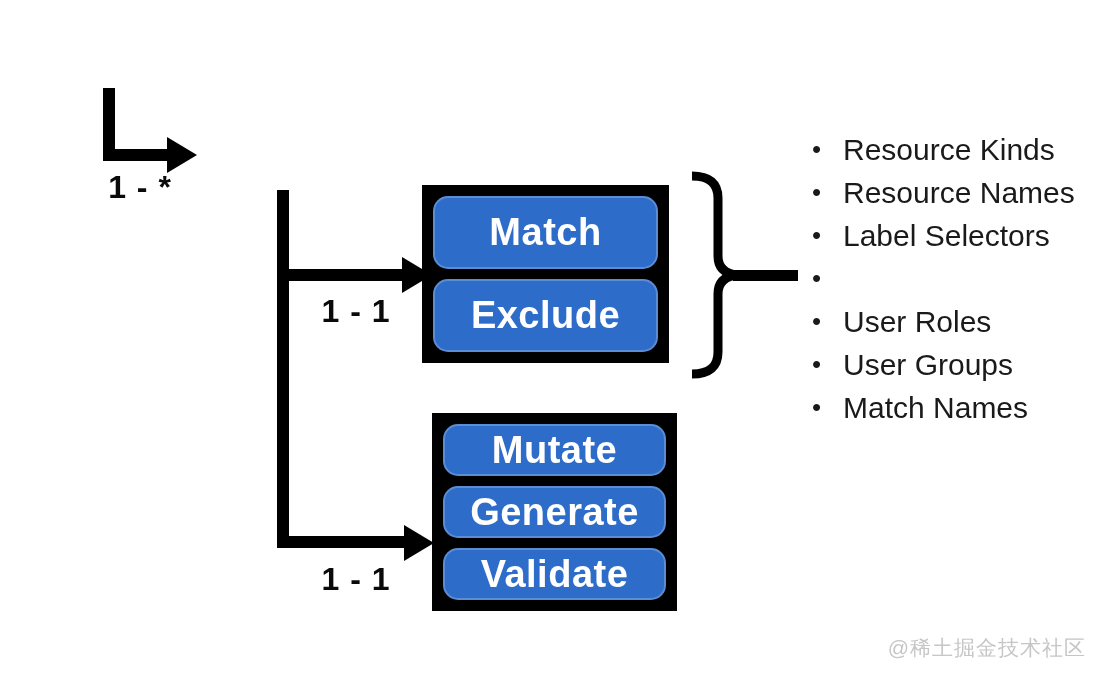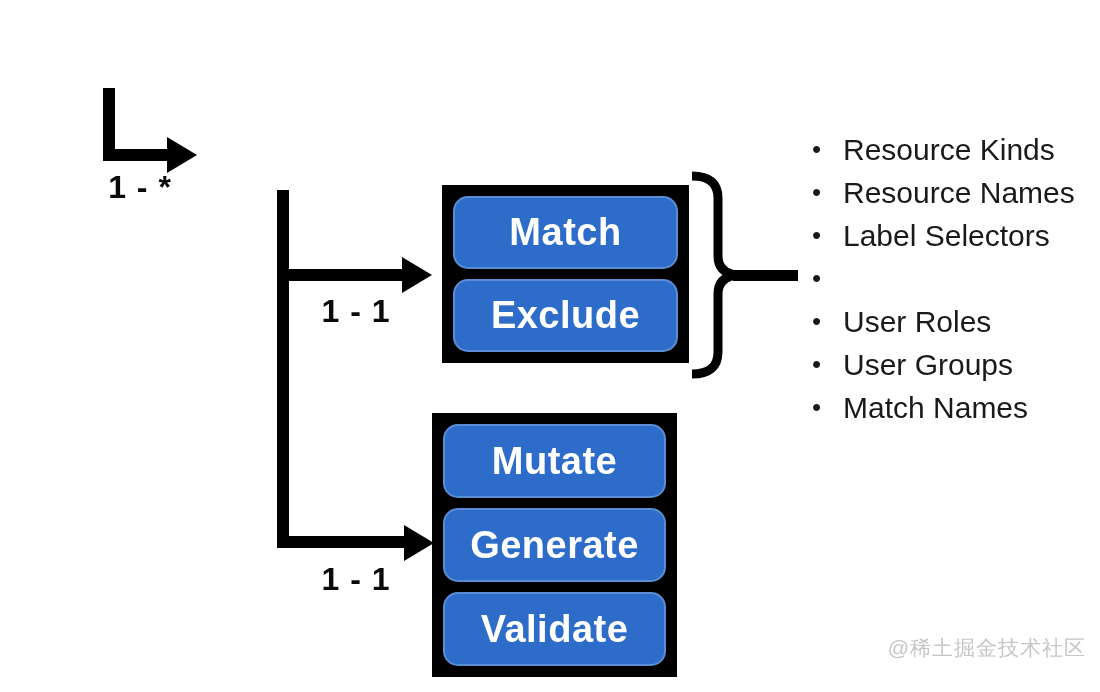--- a/index.html
+++ b/index.html
@@ -39,22 +39,22 @@
   .node-rule   { left: 196px; top: 118px; width: 176px; height: 74px; font-size: 44px; }
   
   .group {
     position: absolute;
     background: var(--group-frame);
     display: flex;
     flex-direction: column;
     padding: 11px;
     gap: 10px;
   }
-  .group-match   { left: 442px; top: 185px; width: 247px; height: 178px; }
-  .group-actions { left: 432px; top: 413px; width: 245px; height: 264px; }
+  .group-match   { left: 422px; top: 185px; width: 247px; height: 178px; }
+  .group-actions { left: 432px; top: 413px; width: 245px; height: 198px; }
   .gnode {
     flex: 1;
     background: var(--node-fill);
     border: 2px solid rgba(130, 170, 225, 0.55);
     border-radius: 15px;
     color: var(--node-text);
     display: flex;
     align-items: center;
     justify-content: center;
     font-size: 38px;

